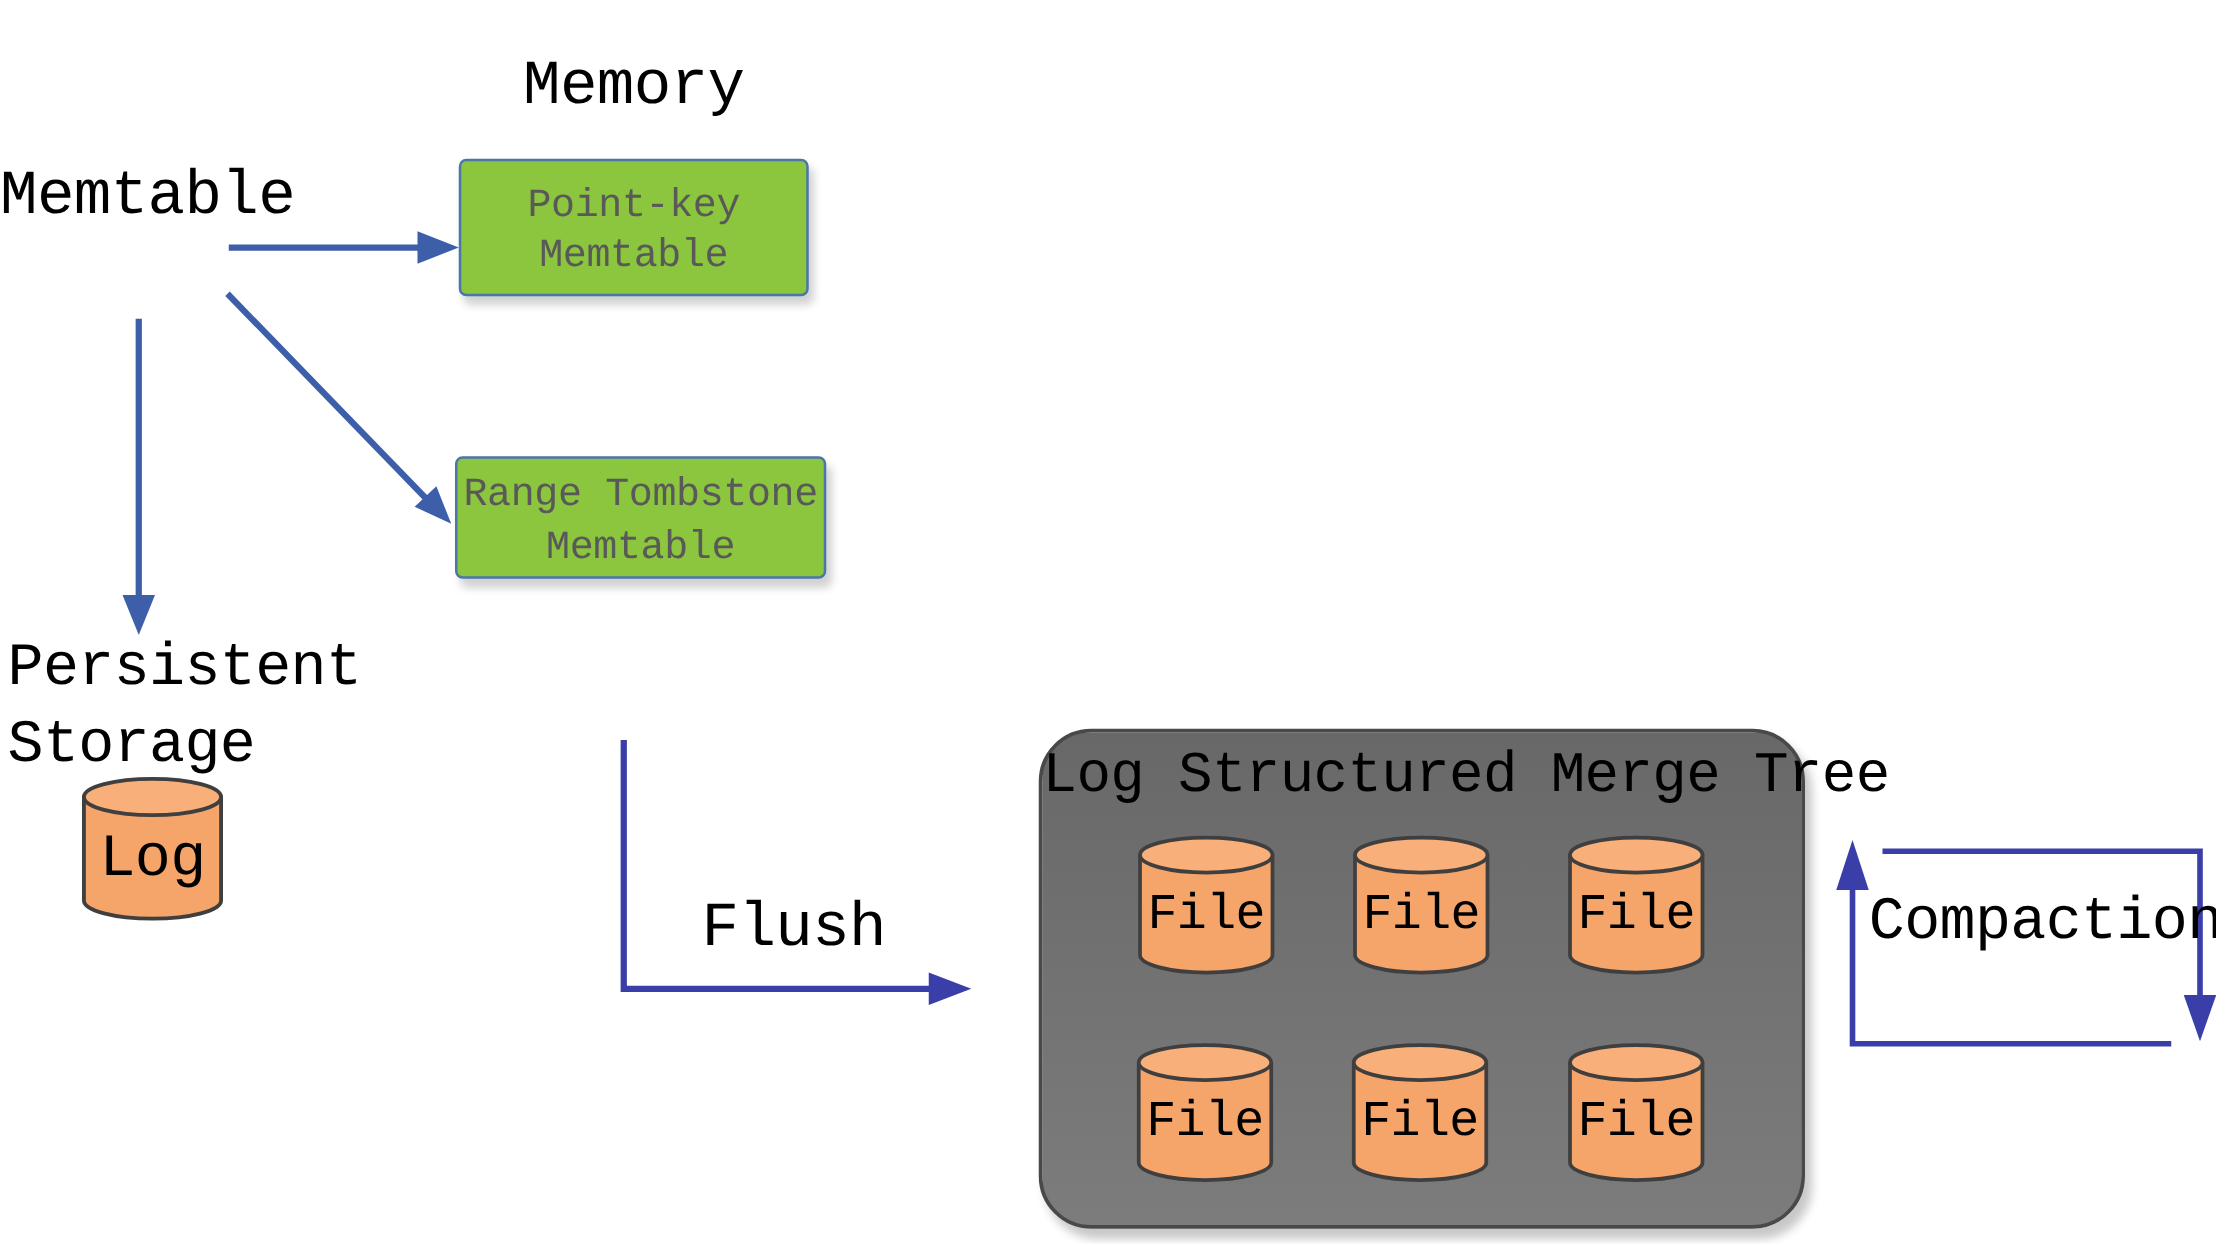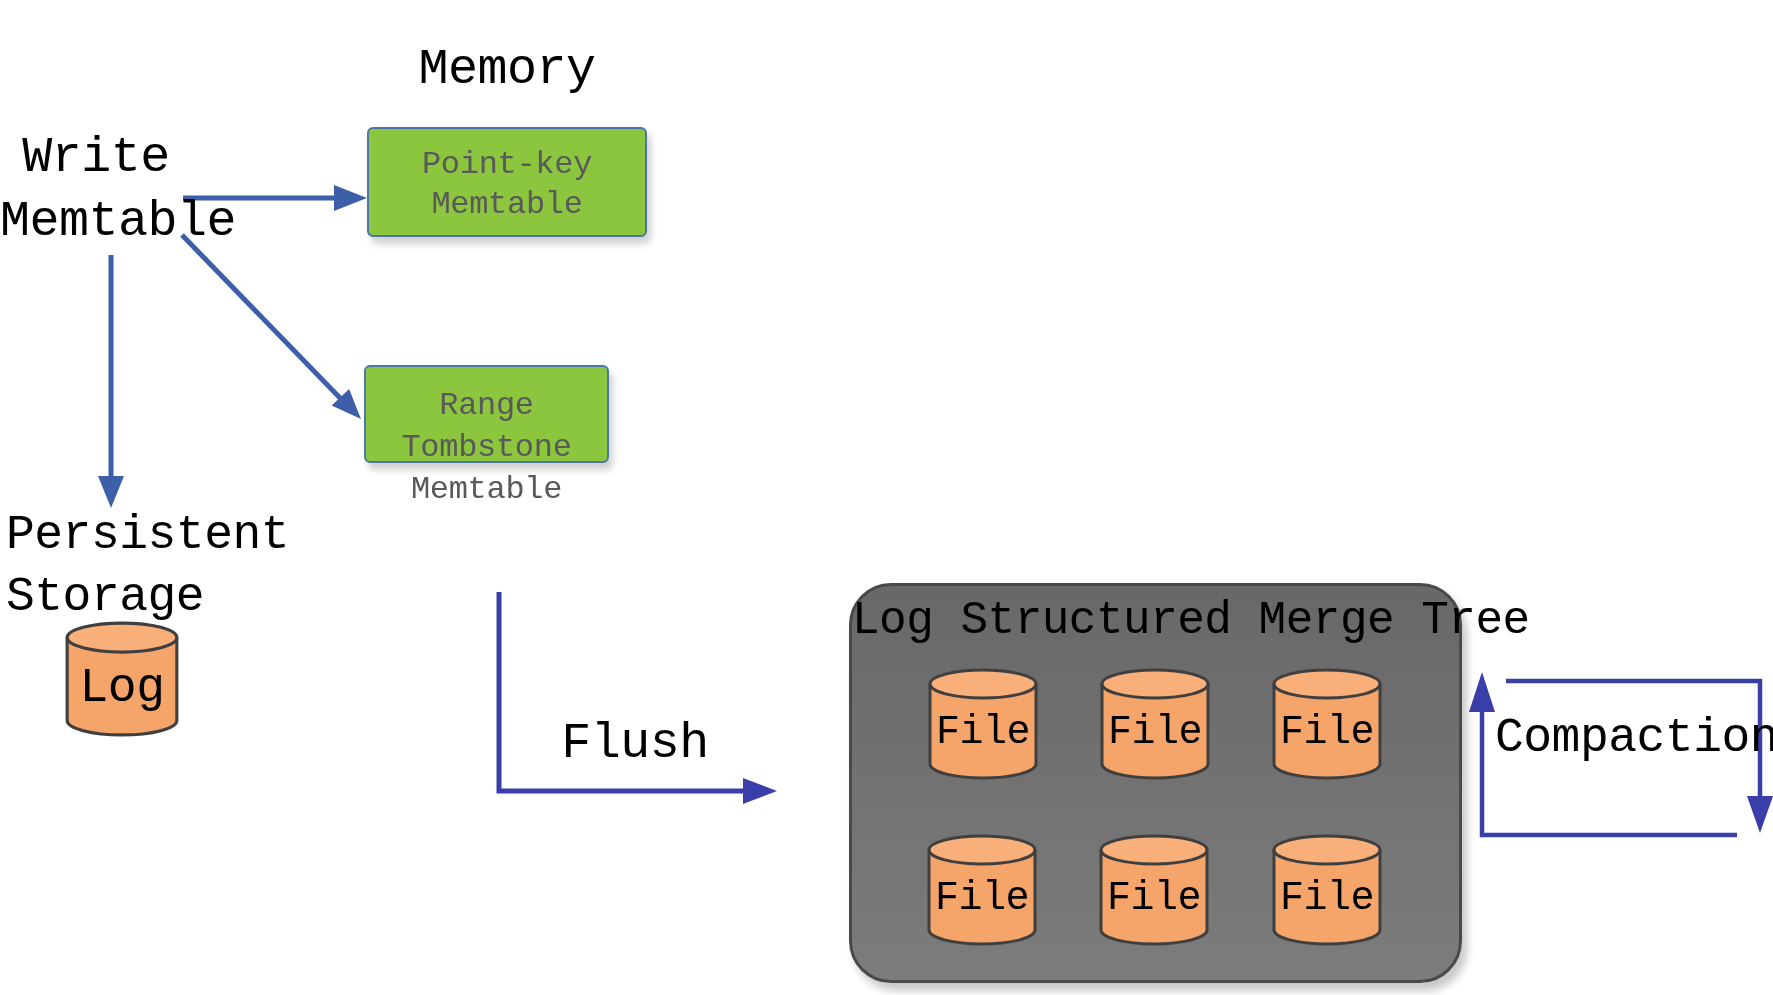--- a/index.html
+++ b/index.html
@@ -19,25 +19,25 @@
   
   .memtable{
     position:absolute;border-radius:6px;
     background:var(--memtable_green,#8bc63e);
     border:2px solid var(--memtable_border,#4a76a8);
     color:var(--text_gray,#595959);
     font-size:32px;text-align:center;letter-spacing:-0.3px;
     box-shadow:4px 7px 7px rgba(0,0,0,0.18);
   }
   .memtable-1{left:367px;top:127px;width:280px;height:110px;padding-top:16px;line-height:40px;box-sizing:border-box;}
-  .memtable-2{left:364px;top:365px;width:245px;height:98px;padding-top:18px;line-height:42px;box-sizing:border-box;}
+  .memtable-2{left:364px;top:365px;width:297px;height:98px;padding-top:8px;line-height:42px;box-sizing:border-box;}
 
   
   .lsm-box{
-    position:absolute;left:849px;top:583px;width:613px;height:400px;
+    position:absolute;left:831px;top:583px;width:613px;height:400px;
     border-radius:42px;box-sizing:border-box;
     background:linear-gradient(180deg,var(--lsm_gray_top,#686868),var(--lsm_gray_bottom,#7c7c7c));
     border:3px solid var(--lsm_border,#494949);
     box-shadow:5px 8px 8px rgba(0,0,0,0.22);
   }
   .lsm-title{
     margin-top:10px;text-align:center;font-size:46px;letter-spacing:-0.5px;
     color:#000;line-height:1.1;white-space:nowrap;
   }
 
@@ -89,21 +89,20 @@
 
     <g>
       <polyline points="1506,681 1760,681 1760,798" fill="none" style="stroke:var(--flow_indigo,#3a3ea8)" stroke-width="4.5"></polyline>
       <polygon points="1760,833 1747,796 1773,796" style="fill:var(--flow_indigo,#3a3ea8)"></polygon>
     </g>
   </svg>
 
   <div class="label memory-label">Memory</div>
 
   <div class="label write-label">
-    <div>Write</div>
     <div>Memtable</div>
   </div>
 
   <div class="label persistent-label">
     <div>Persistent</div>
     <div>Storage</div>
   </div>
 
   <div class="label compaction-label">Compaction</div>
 

